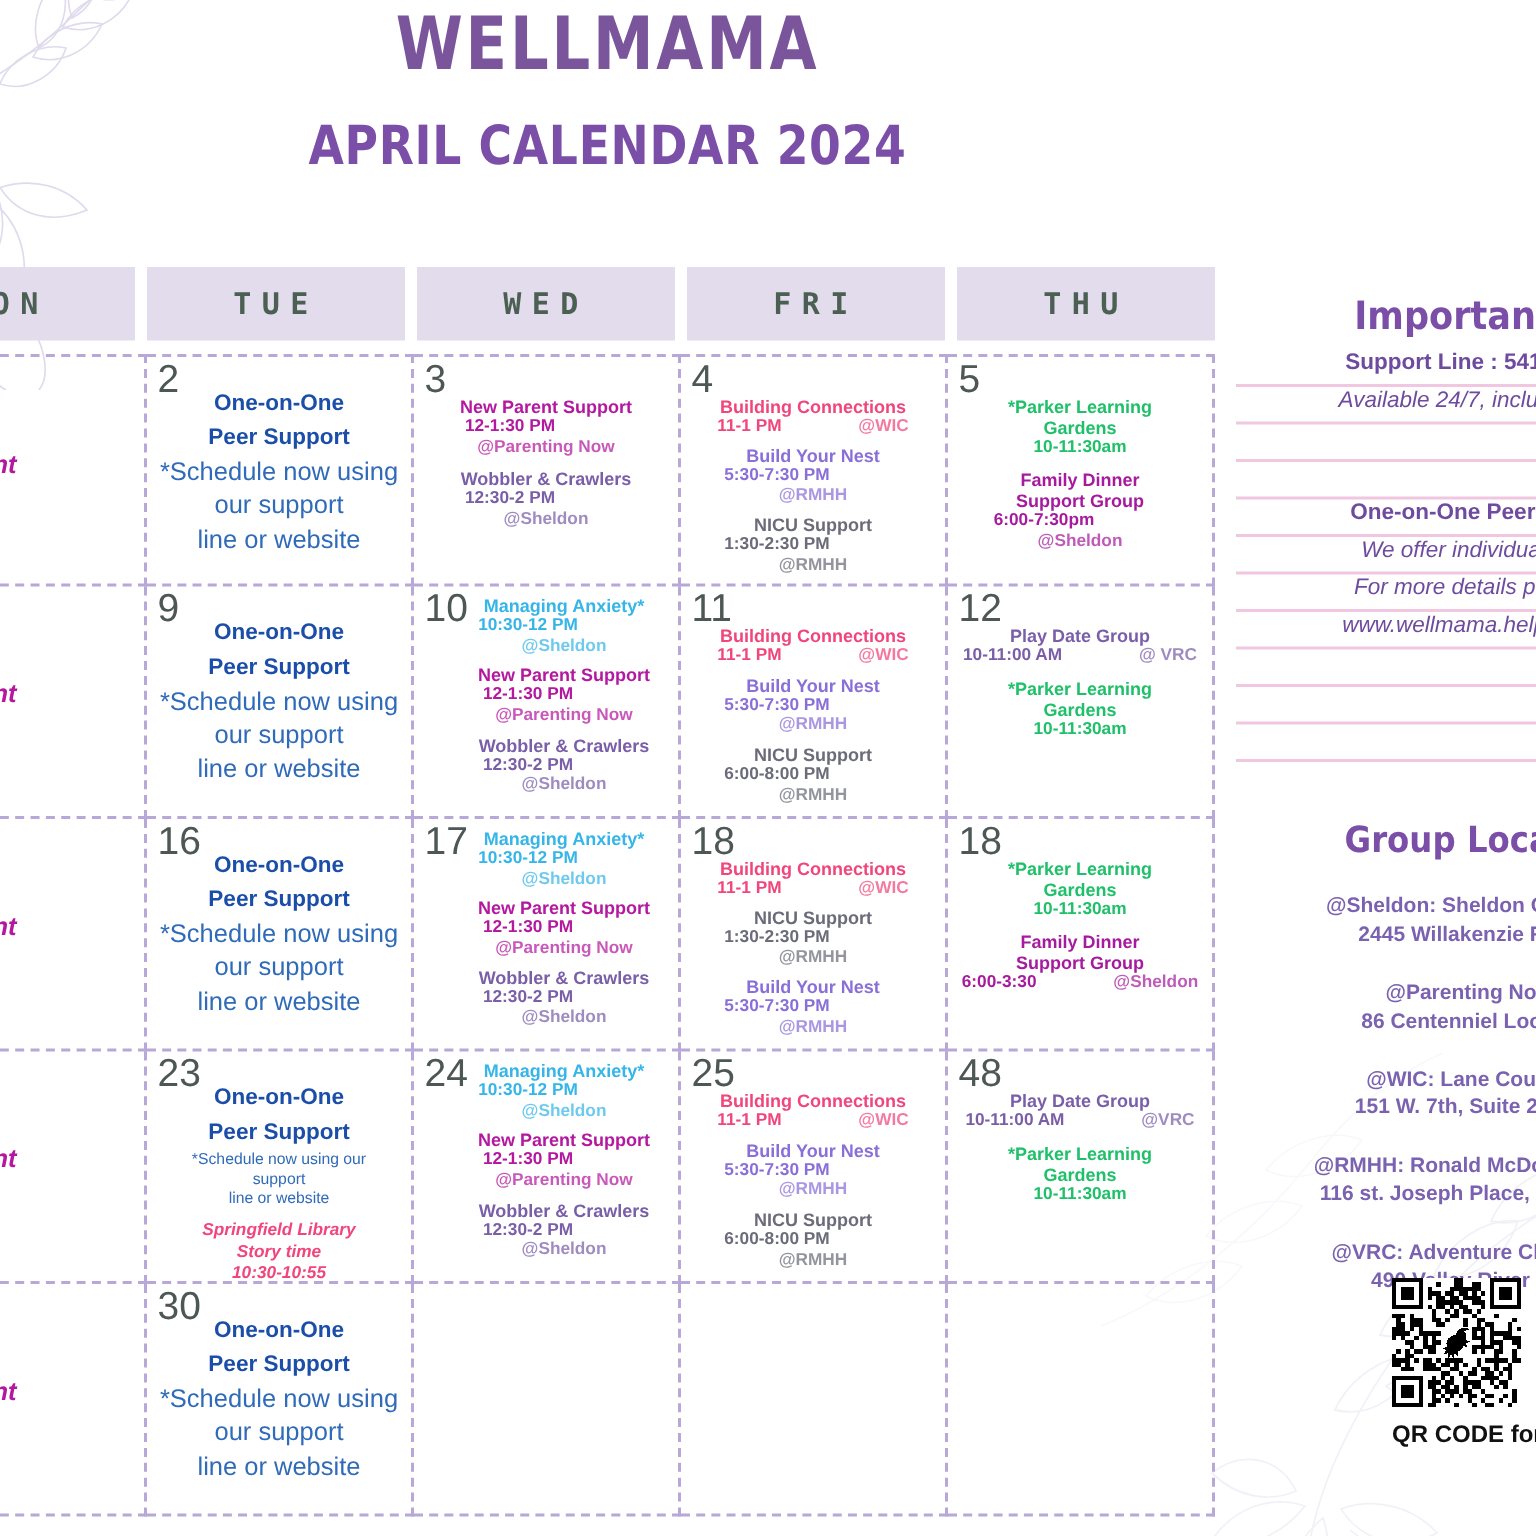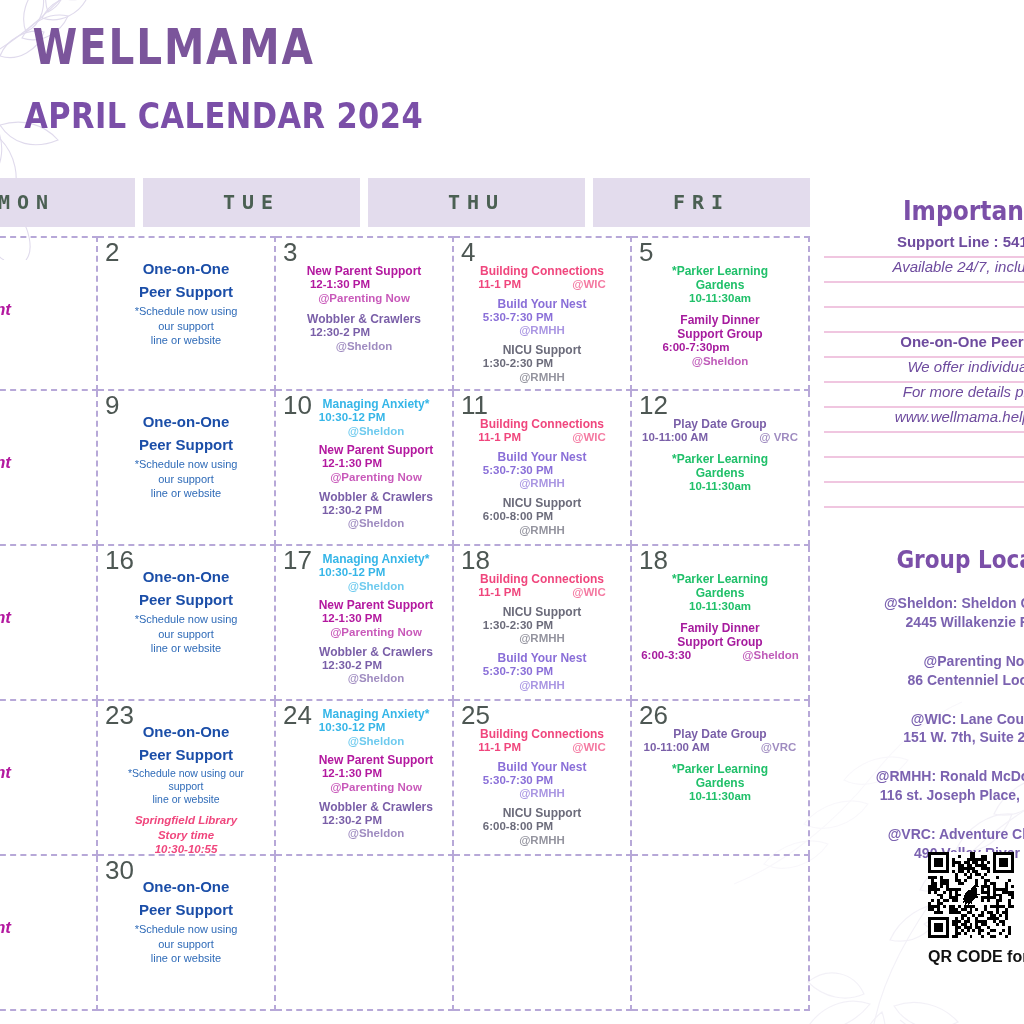--- a/index.html
+++ b/index.html
@@ -16,21 +16,21 @@
     overflow: hidden;
   }
 
   
   .floral { position: absolute; pointer-events: none; }
   .floral-tl { left: -70px; top: -40px; width: 300px; height: 300px; opacity: .55; }
   .floral-br { right: -30px; bottom: -60px; width: 360px; height: 330px; opacity: .45; }
   .floral-mr { right: 60px; bottom: 130px; width: 240px; height: 200px; opacity: .3; }
 
   
-  .hdr { position: absolute; left: 0; top: 22px; width: 810px; }
+  .hdr { position: absolute; left: 0; top: 4px; width: 810px; text-align: center; }
   .brand {
     font-family: "DejaVu Sans Condensed", "Liberation Sans Narrow", "Liberation Sans", sans-serif;
     font-weight: 700;
     font-size: 49px;
     letter-spacing: 2px;
     color: #7b559b;
     line-height: 1.05;
     transform: scaleX(.92);
   }
   .subtitle {
@@ -114,21 +114,21 @@
 
   
   .peer-title {
     color: #1b4ea8;
     font-weight: 700;
     font-size: 15px;
     line-height: 1.5;
   }
   .peer-sub {
     color: #2f6bb8;
-    font-size: 11px;
+    font-size: 17px;
     line-height: 1.32;
     margin-top: 1px;
   }
   .peer-sub.small { font-size: 10.5px; line-height: 1.25; }
 
   .springfield {
     margin-top: 7px;
     color: #f0467d;
     font-weight: 700;
     font-size: 11.5px;
@@ -243,22 +243,23 @@
 
   <div class="hdr">
     <div class="brand">WELLMAMA</div>
     <div class="subtitle">APRIL CALENDAR 2024</div>
   </div>
 
   <div class="cal">
     <div class="dayhdr-row" id="dayhdr-row">
         <div class="dayhdr">MON</div>
         <div class="dayhdr">TUE</div>
+        <div class="dayhdr">WED</div>
+        <div class="dayhdr">FRI</div>
         <div class="dayhdr">THU</div>
-        <div class="dayhdr">FRI</div>
       </div>
     <div class="weeks" id="weeks">
         <div class="week">
           <div class="cell">
             <div class="mon-label">velopment</div>
           </div>
           <div class="cell">
             <div class="daynum">2</div>
             <div class="cellbody" style="padding-top: 16px;">
               <div>
@@ -512,21 +513,21 @@
                 <div class="ev-title">Build Your Nest</div>
                 <div class="ev-line"><span>5:30-7:30 PM</span><span class="ev-loc" style="opacity: 0.72;"> @RMHH</span></div>
               </div>
               <div class="ev tight" style="color: rgb(107, 107, 122);">
                 <div class="ev-title">NICU Support</div>
                 <div class="ev-line"><span>6:00-8:00 PM</span><span class="ev-loc" style="opacity: 0.72;"> @RMHH</span></div>
               </div>
             </div>
           </div>
           <div class="cell">
-            <div class="daynum">26</div>
+            <div class="daynum">48</div>
             <div class="cellbody" style="padding-top: 22px;">
               <div class="ev" style="color: rgb(122, 95, 168);">
                 <div class="ev-title">Play Date Group</div>
                 <div class="ev-line"><span>10-11:00 AM</span><span class="ev-loc" style="opacity: 0.72;"> @VRC</span></div>
               </div>
               <div class="ev" style="color: rgb(32, 192, 106);">
                 <div class="ev-title">*Parker Learning</div>
                 <div class="ev-title">Gardens</div>
                 <div class="ev-line"><span>10-11:30am</span></div>
               </div>

